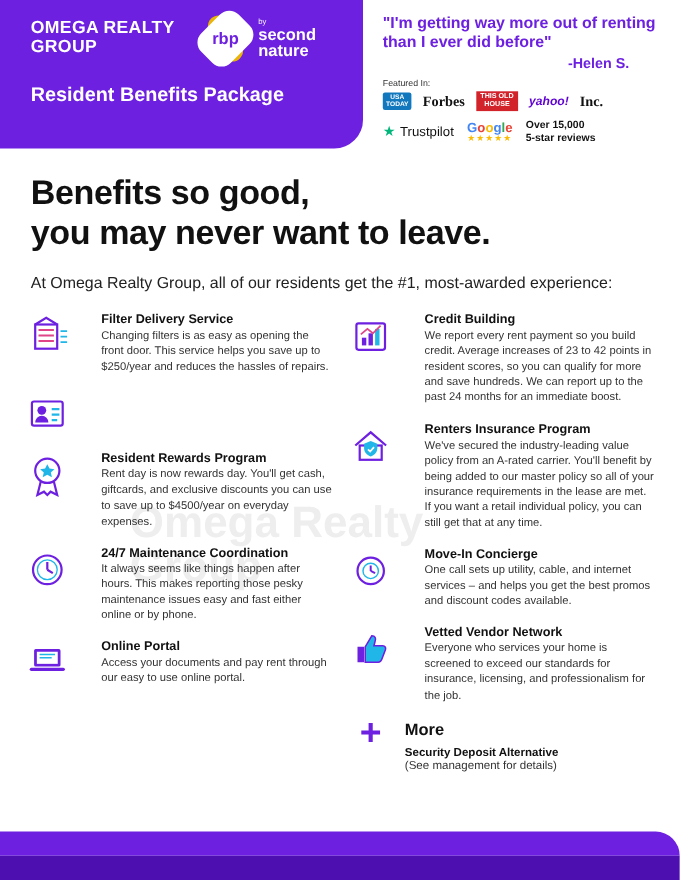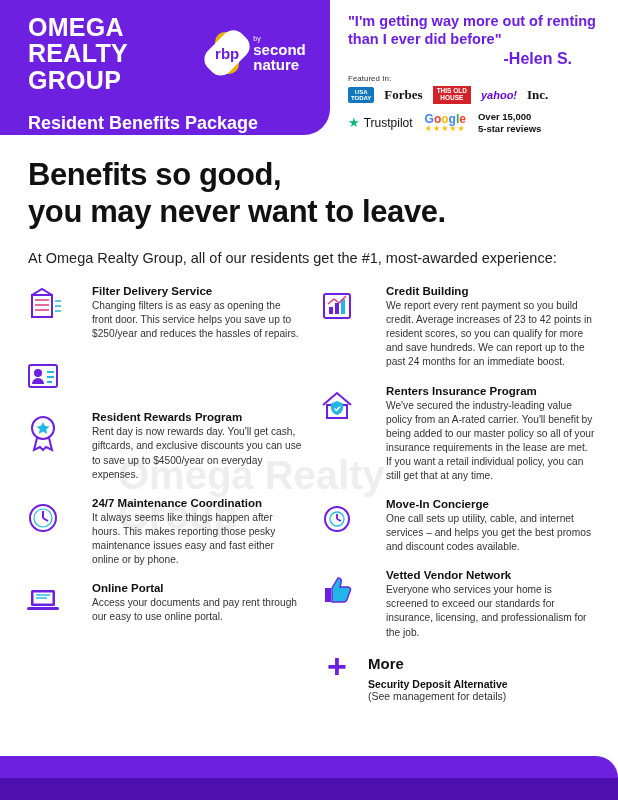--- a/index.html
+++ b/index.html
@@ -27,21 +27,21 @@
     border-bottom-right-radius: 26px;
     padding: 14px 18px 0 28px;
     position: relative;
   }
   .brand-row {
     display: flex;
     align-items: center;
     gap: 14px;
   }
   .brand-name {
-    font-size: 25px;
+    font-size: 16px;
     font-weight: bold;
     line-height: 1.05;
     letter-spacing: 0.3px;
   }
   .rbp-logo {
     width: 42px; height: 42px;
     background: #eab308;
     position: relative;
     display: flex; align-items: center; justify-content: center;
     border-radius: 10px;
@@ -76,21 +76,21 @@
     padding: 12px 14px 0 18px;
   }
   .quote {
     color: #6d20e0;
     font-size: 14.5px;
     font-weight: bold;
     line-height: 1.25;
   }
   .quote-attr {
     color: #6d20e0;
-    font-size: 16px;
+    font-size: 13px;
     font-weight: bold;
     text-align: right;
     margin-top: 2px;
     padding-right: 32px;
   }
   .featured-label {
     font-size: 8px;
     color: #333;
     margin-top: 6px;
     margin-bottom: 3px;

